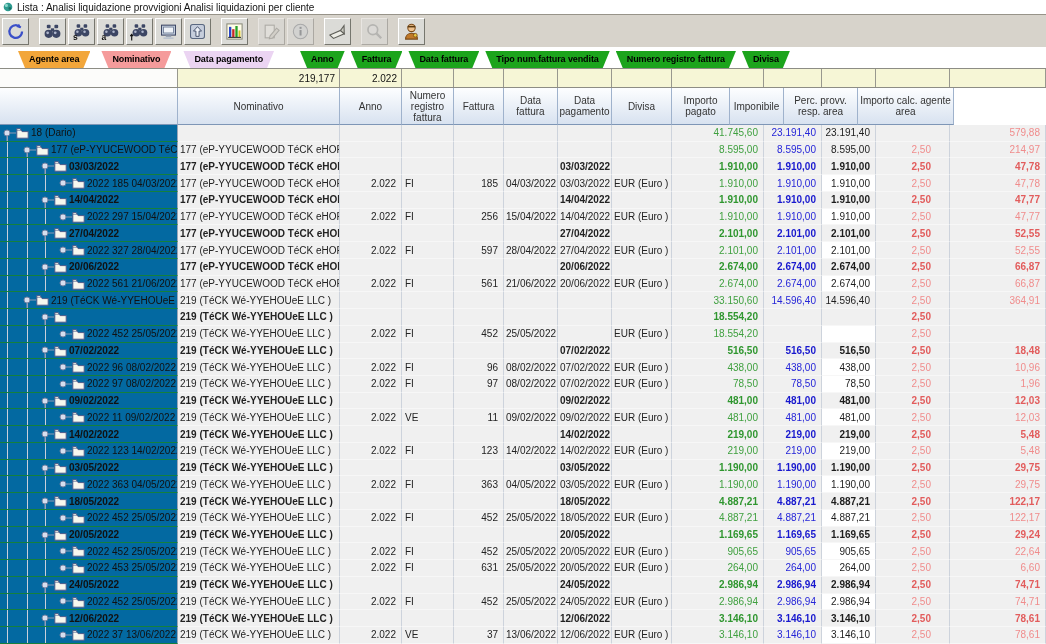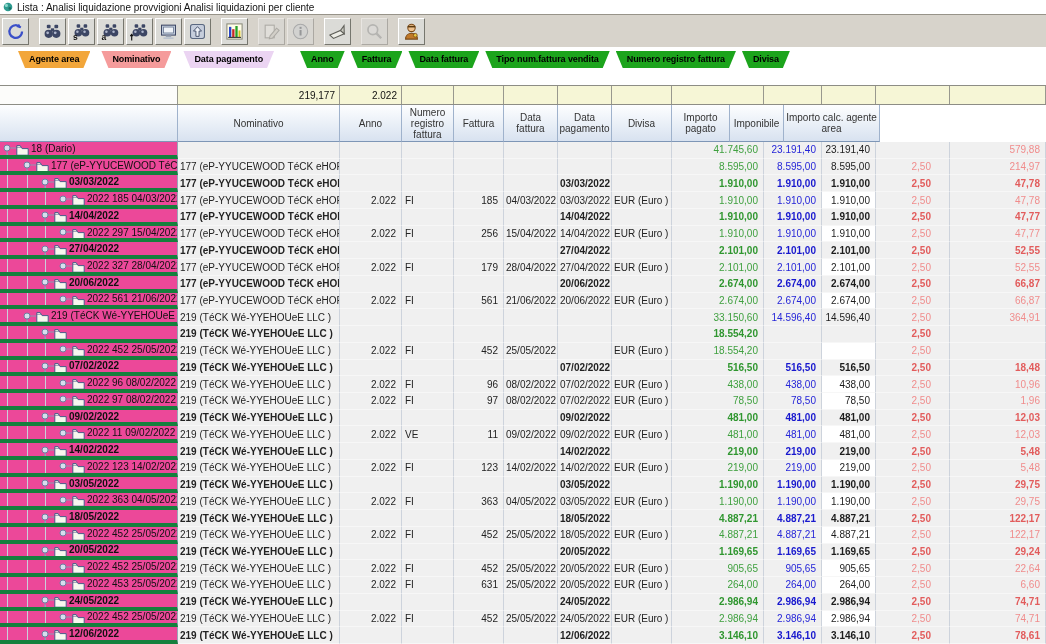--- a/index.html
+++ b/index.html
@@ -3,36 +3,36 @@
 <meta charset="utf-8">
 <style>
   html,body{margin:0;padding:0}
   body{width:1046px;height:644px;overflow:hidden;background:#fff;font-family:"Liberation Sans",sans-serif;-webkit-font-smoothing:antialiased}
   .titlebar{height:14px;display:flex;align-items:center;gap:4px;padding-left:3px;font-size:10px;color:#111;background:#fff}
   .toolbar{height:32px;background:#D7D3CB;border-top:1px solid #979389;display:flex;align-items:center;padding:0 2px;gap:2px}
   .tbtn{width:25px;height:25px;background:#DBDBD7;border:1px solid;border-color:#fff #76766e #76766e #fff;display:flex;align-items:center;justify-content:center;flex:0 0 auto}
   .tbtn.gap{margin-left:8px}
   .tbtn.disabled{opacity:.45;filter:grayscale(60%)}
   .tbtn svg{width:19px;height:19px}
-  .tabsrow{height:21px;background:#fff;display:flex;align-items:flex-end;padding-bottom:17px}
+  .tabsrow{height:21px;background:#fff;display:flex;align-items:flex-end;padding-bottom:0}
   .tab{height:17px;line-height:17px;font-size:9px;font-weight:bold;color:#000;padding:0 11px;clip-path:polygon(0 0,100% 0,calc(100% - 7px) 100%,7px 100%);white-space:nowrap;letter-spacing:-.1px;flex:0 0 auto}
   .tab:nth-child(1){margin-left:18px}
   .tab:nth-child(2){margin-left:11px}
   .tab:nth-child(3){margin-left:12px}
   .tab:nth-child(4){margin-left:26px}
   .tab:nth-child(n+5){margin-left:6px}
   .filterrow{height:20px;display:flex;border-top:1px solid #8d8d85;border-bottom:1px solid #8d8d85;background:#22c55e;box-sizing:border-box}
   .fcell{height:100%;background:#F6F6D6;border-right:1px solid #98988E;box-sizing:border-box;font-size:10px;color:#111;display:flex;align-items:center;justify-content:flex-end;padding-right:4px}
   .fcell.treecol{background:#FCFCFA}
   .header{height:37px;display:flex}
   .hcell{background:linear-gradient(#FDFEFF,#D8E2F0);border-right:1px solid #9FB2CC;border-bottom:1px solid #7E96B6;box-sizing:border-box;font-size:10px;color:#333;display:flex;align-items:center;justify-content:center;text-align:center;line-height:11px;padding:0 2px}
   .rows{height:519px;overflow:hidden}
   .row{height:16.74px;display:flex;position:relative}
   .cell{box-sizing:border-box;font-size:10px;color:#222;display:flex;align-items:center;border-right:1px solid #CDD3DC;border-bottom:1px solid #F7F7F7;background:#F0F0F0;overflow:hidden;white-space:nowrap}
-  .cell.tree{background:#ec4899;border-bottom:4px solid #15803d;border-right:1px solid #9AA6B8;position:relative}
+  .cell.tree{background:#0369a1;border-bottom:1px solid #15803d;border-right:1px solid #9AA6B8;position:relative}
   .cell.cw{background:#fff}
   .lft{padding-left:2px}.lft3{padding-left:3px}
   .num{justify-content:flex-end;padding-right:5px}
   .pr{padding-right:18px}
   .g{color:#3FA03F}.b{color:#2525D8}.k{color:#1c1c1c}.r{color:#F08C8C}
   .row.bold .cell{font-weight:bold}
   .row.bold .g{color:#2F962F}.row.bold .b{color:#1818CE}.row.bold .r{color:#E25C5C}
   .w-tree{width:178px}.w-nom{width:162px}.w-anno{width:62px}.w-reg{width:52px}.w-fatt{width:50px}
   .w-df{width:54px}.w-dp{width:54px}.w-div{width:60px}.w-idp{width:92px}.w-ip{width:58px}
   .w-imp{width:54px}.w-perc{width:74px}.w-calc{width:96px}
@@ -200,20 +200,21 @@
     <div class="hcell w-tree"></div>
     <div class="hcell w-nom">Nominativo</div>
     <div class="hcell w-anno">Anno</div>
     <div class="hcell w-reg">Numero registro fattura</div>
     <div class="hcell w-fatt">Fattura</div>
     <div class="hcell w-df">Data fattura</div>
     <div class="hcell w-dp">Data pagamento</div>
     <div class="hcell w-div">Divisa</div>
     <div class="hcell w-ip">Importo pagato</div>
     <div class="hcell w-imp">Imponibile</div>
+    <div class="hcell w-perc">Perc. provv. resp. area</div>
     <div class="hcell w-calc">Importo calc. agente area</div>
   </div>
 
 <div class="rows">
     <div class="row">
       <div class="cell tree w-tree">
         <div class="desc" style="left: 7px;"></div>
         <span class="handle" style="left: 2px;">
           <svg width="14" height="16" viewBox="0 0 14 16">
             <line x1="8" y1="8" x2="14" y2="8" stroke="#8C99B4"></line>
@@ -436,21 +437,21 @@
         </span>
         <span class="folder" style="left: 72px;"><svg width="13" height="12" viewBox="0 0 13 12">
             <path d="M.8 3h4.2l1.1 1.6h6.1v6.6H.8z" fill="#F7F7EE" stroke="#4A5A8A"></path>
             <path d="M.8 3V1.6h3.4l.8 1.4" fill="#E9E9DC" stroke="#4A5A8A"></path>
           </svg></span>
         <span class="tlabel" style="left: 87px;">2022 327 28/04/2022 10 F</span>
       </div>
       <div class="cell w-nom lft">177 (eP-YYUCEWOOD TéCK eHOP )</div>
       <div class="cell w-anno num">2.022</div>
       <div class="cell w-reg lft3">FI</div>
-      <div class="cell w-fatt num">179</div>
+      <div class="cell w-fatt num">597</div>
       <div class="cell w-df lft">28/04/2022</div>
       <div class="cell w-dp lft">27/04/2022</div>
       <div class="cell w-div lft">EUR (Euro )</div>
       <div class="cell w-idp num g">2.101,00</div>
       <div class="cell w-ip num b">2.101,00</div>
       <div class="cell w-imp num k cw">2.101,00</div>
       <div class="cell w-perc num r pr">2,50</div>
       <div class="cell w-calc num r">52,55</div>
     </div>
     <div class="row bold">

